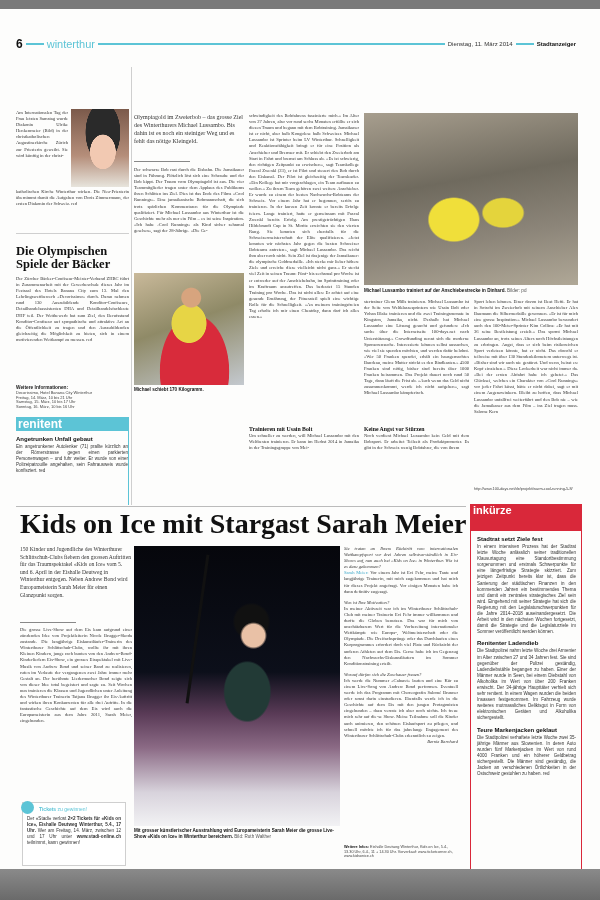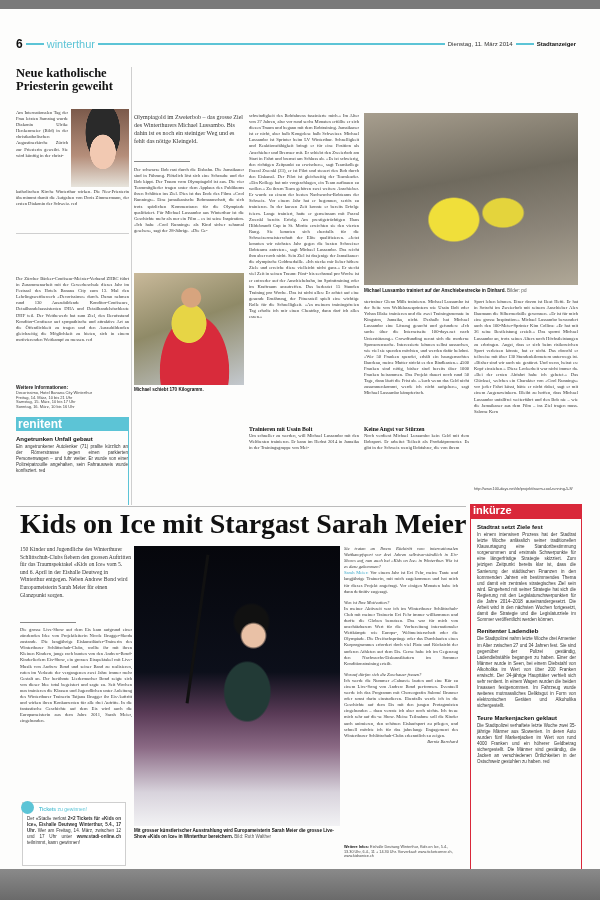--- a/index.html
+++ b/index.html
@@ -69,21 +69,21 @@
   .k-info b { color: #111; }
 
   .tickets { position: absolute; left: 22px; top: 793px; width: 104px; height: 64px; border: 1px solid #cfcfcf; background: #fff; padding: 3px 4px; font-family: "Liberation Sans", sans-serif; }
   .tickets .circle { position: absolute; left: -2px; top: -2px; width: 13px; height: 13px; border-radius: 50%; background: #5cc4d6; }
   .tickets .ttl { margin-left: 12px; font-size: 5px; color: #5cc4d6; }
   .tickets .ttl .b { font-weight: bold; }
   .tickets .body { margin-top: 4px; font-size: 4.6px; line-height: 6px; color: #333; text-align: justify; }
 
   
   .inkuerze { position: absolute; left: 470px; top: 495px; width: 112px; height: 370px; border-left: 1px solid #d9283a; border-right: 1px solid #d9283a; }
-  .inkuerze .bar { height: 15px; background: #d9283a; color: #fff; font-family: "Liberation Sans", sans-serif; font-weight: bold; font-size: 11px; line-height: 13px; padding-left: 2px; }
+  .inkuerze .bar { height: 27px; background: #d9283a; color: #fff; font-family: "Liberation Sans", sans-serif; font-weight: bold; font-size: 11px; line-height: 13px; padding-left: 2px; }
   .inkuerze .item { padding: 0 5px 0 6px; }
   .inkuerze h3 { font-family: "Liberation Sans", sans-serif; font-size: 6px; font-weight: bold; color: #111; margin: 5px 0 2px 0; }
   .inkuerze .txt { font-family: "Liberation Sans", sans-serif; font-size: 4.5px; line-height: 6.1px; }
 </style>
 </head>
 <body>
 
 <div class="topbar"></div>
 
 <div class="page" style="left:0;top:9px;width:600px;">
@@ -91,25 +91,25 @@
   <div class="hdr">
     <span class="pgno">6</span>
     <span class="line" style="width:18px;margin-left:3px;"></span>
     <span class="sect">winterthur</span>
     <span class="line" style="flex:1;"></span>
     <span class="date">Dienstag, 11. März 2014</span>
     <span class="line" style="width:18px;"></span>
     <span class="paper">Stadtanzeiger</span>
   </div>
 
-  <div class="lh1">Neue katholische Priesterin geweiht</div>
   <div class="photo-portrait"></div>
   <div class="txt l1-text1">Am Internationalen Tag der Frau letzten Samstag wurde Diakonin Ulrike Henkenmeier (Bild) in der christkatholischen Augustinerkirche Zürich zur Priesterin geweiht. Sie wird künftig in der christ-</div>
   <div class="txt l1-text2">katholischen Kirche Winterthur wirken. Die Neu-Priesterin übernimmt damit die Aufgaben von Doris Zimmermann, der ersten Diakonin der Schweiz. red</div>
   <div class="hrule" style="left:16px;top:224px;width:113px;"></div>
+  <div class="lh2">Die Olympischen Spiele der Bäcker</div>
   <div class="txt l2-text">Der Zürcher Bäcker-Confiseur-Meister-Verband ZHBC führt in Zusammenarbeit mit der Gewerbeschule dieses Jahr im Festsaal des Hotels Banana City zum 13. Mal den Lehrlingswettbewerb «Decorissimo» durch. Daran nehmen rund 130 Auszubildende Konditor-Confiseure, Detailhandelsassistenten DHA und Detailhandelsfachleute DHF teil. Der Wettbewerb hat zum Ziel, den Berufsstand Konditor-Confiseur auf sympathische und attraktive Art an die Öffentlichkeit zu tragen und den Auszubildenden gleichzeitig die Möglichkeit zu bieten, sich in einem motivierenden Wettkampf zu messen. red</div>
   <div class="info-title">Weitere Informationen:</div>
   <div class="info-text">
     <div>Decorissimo, Hotel Banana City Winterthur</div>
     <div>Freitag, 14. März, 10 bis 21 Uhr</div>
     <div>Samstag, 15. März, 10 bis 17 Uhr</div>
     <div>Sonntag, 16. März, 10 bis 16 Uhr</div>
   </div>
   <div class="apropos">
     <div class="bar">renitent</div>

